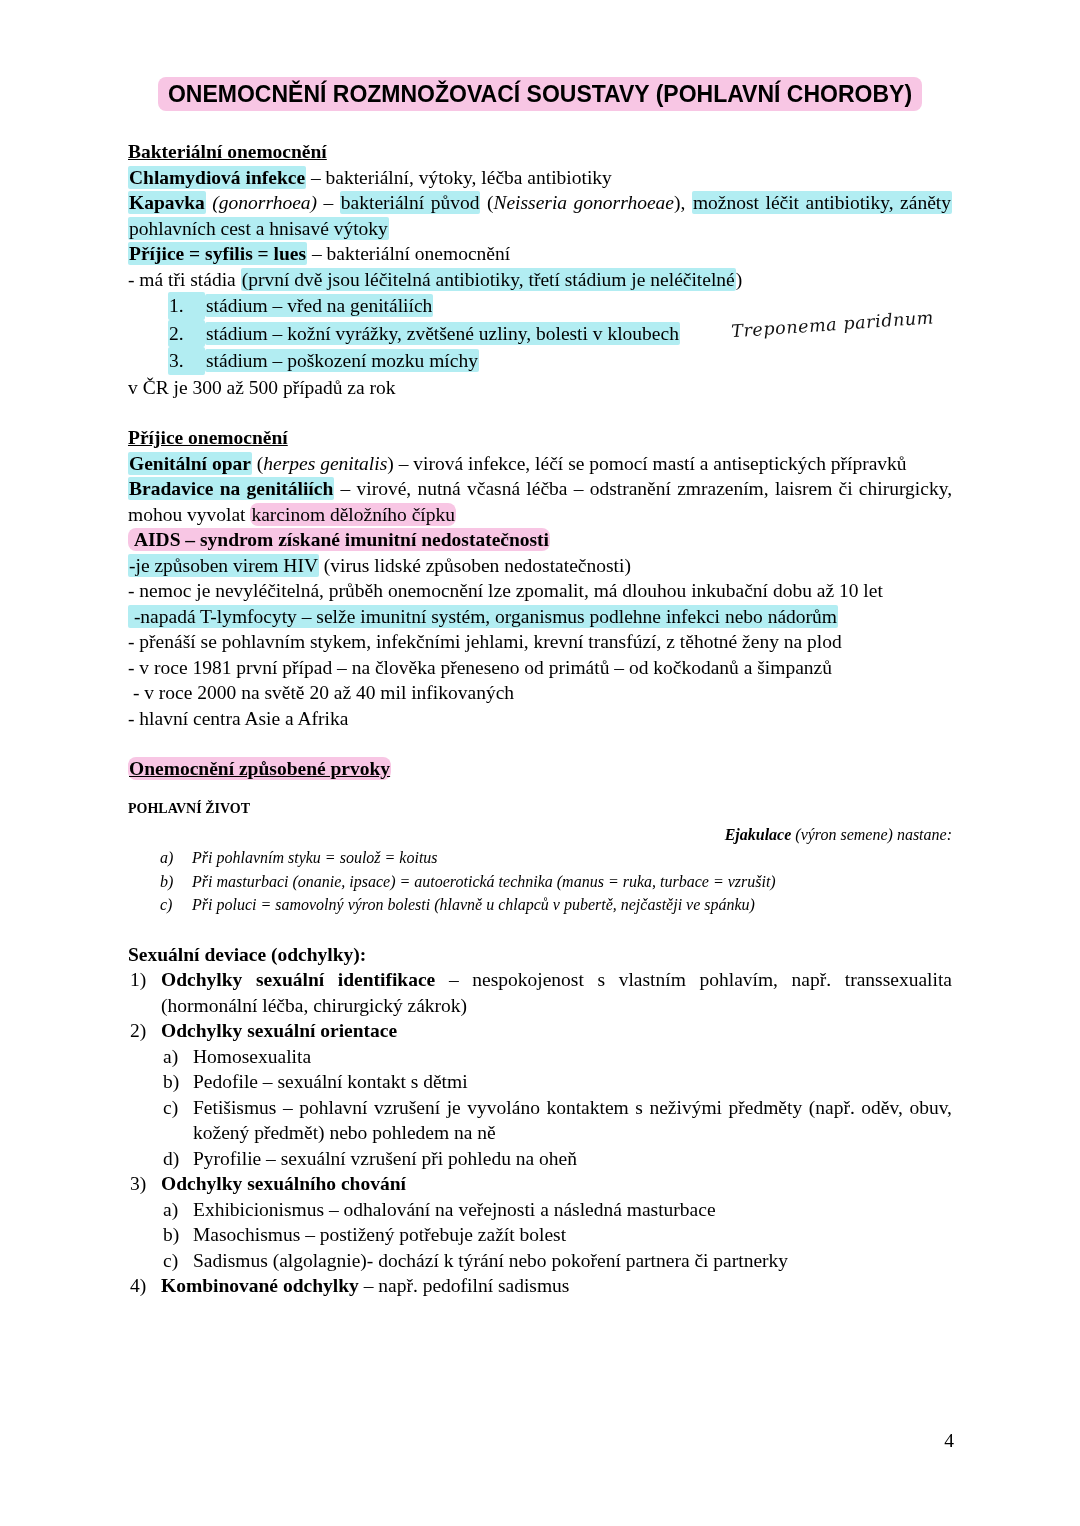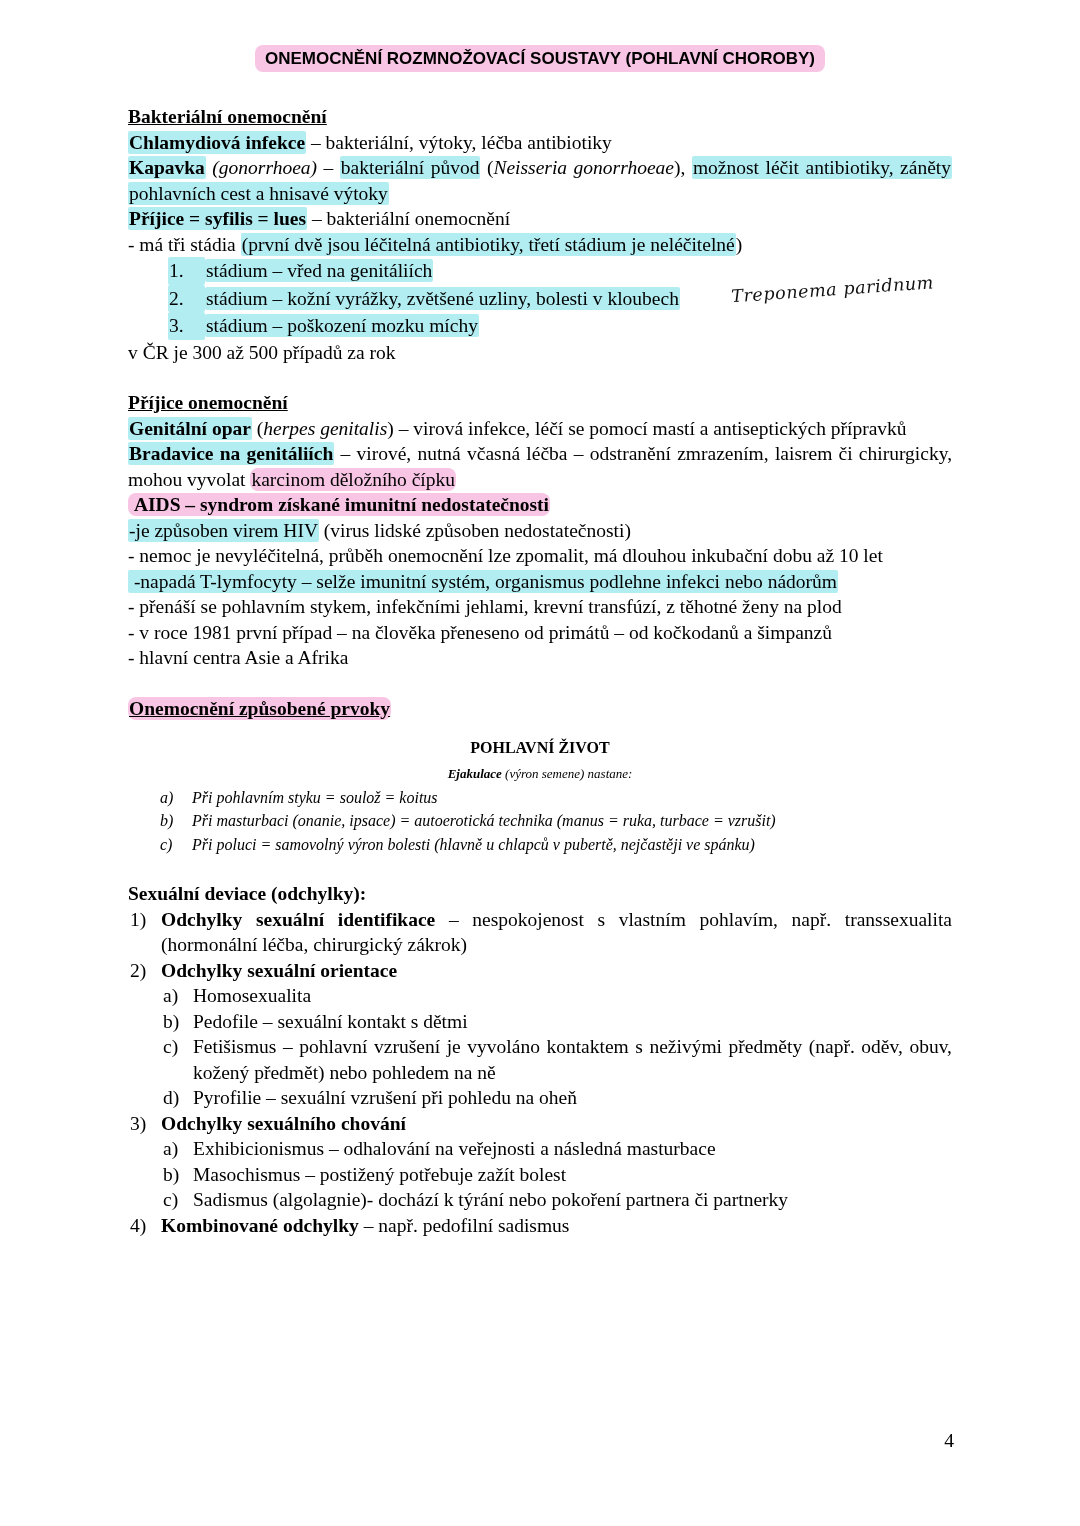--- a/index.html
+++ b/index.html
@@ -14,38 +14,38 @@
   .blk { position:relative; font-size:19.5px; line-height:25.5px; text-align:justify; }
   .bold { font-weight:bold; }
   .italic { font-style:italic; }
   .underline { text-decoration:underline; }
   .hl-c { background:var(--hl-cyan); border-radius:2px; padding:1px 1px;
           -webkit-box-decoration-break:clone; box-decoration-break:clone; }
   .hl-p { background:var(--hl-pink); border-radius:8px; padding:1px 1px;
           -webkit-box-decoration-break:clone; box-decoration-break:clone; }
 
   .k-title { text-align:center; font-family:"Liberation Sans","DejaVu Sans",sans-serif;
-             font-size:17px; line-height:30px; margin-bottom:30px; }
+             font-size:23px; line-height:30px; margin-bottom:30px;margin-top:35px; }
   .k-title .hl-p { padding:4px 10px; border-radius:8px; }
 
   .k-h1 { text-align:left; }
-  .k-h2 { font-size:16px; line-height:28px; text-align:center; }
+  .k-h2 { font-size:14px; line-height:28px; text-align:left; }
   .k-blank { height:25px; }
   .k-blank-sm { height:13px; }
 
   .k-li-num { margin-left:40px; padding-left:37px; text-indent:-37px; text-align:left; }
   .k-li-num .marker { display:inline-block; width:37px; text-indent:0; }
 
   .k-ol1 { margin-left:2px; padding-left:31px; text-indent:-31px; }
   .k-ol1 .marker { display:inline-block; width:31px; text-indent:0; }
 
   .k-ol2 { margin-left:35px; padding-left:30px; text-indent:-30px; }
   .k-ol2 .marker { display:inline-block; width:30px; text-indent:0; }
 
-  .k-it-head { font-size:13px; line-height:23.5px; text-align:center; font-style:italic; }
+  .k-it-head { font-size:16px; line-height:23.5px; text-align:right; font-style:italic; }
   .k-it-li { font-size:16px; line-height:23.5px; margin-left:32px; padding-left:32px;
              text-indent:-32px; text-align:left; font-style:italic; }
   .k-it-li .marker { display:inline-block; width:32px; text-indent:0; }
 
   .hw-note { position:absolute; left:600px; top:-9px; font-family:"DejaVu Serif",serif;
              font-style:italic; font-size:17.5px; letter-spacing:0.6px;
              transform:rotate(-4deg); white-space:nowrap; color:#111; background:none; }
 
   .page-number { position:absolute; right:126px; top:1430px; font-size:19.5px;
                  font-family:"Liberation Serif","DejaVu Serif",serif; color:#000; }
@@ -68,20 +68,21 @@
       <div class="blk k-blank"></div>
       <div class="blk k-h1"><span class="bold underline">Příjice onemocnění</span></div>
       <div class="blk k-p"><span class="bold hl-c">Genitální opar</span><span class=""> (</span><span class="italic">herpes genitalis</span><span class="">) – virová infekce, léčí se pomocí mastí a antiseptických přípravků</span></div>
       <div class="blk k-p"><span class="bold hl-c">Bradavice na genitáliích</span><span class=""> – virové, nutná včasná léčba – odstranění zmrazením, laisrem či chirurgicky, mohou vyvolat </span><span class="hl-p">karcinom děložního čípku</span></div>
       <div class="blk k-p"><span class="bold hl-p">&nbsp;AIDS – syndrom získané imunitní nedostatečnosti</span></div>
       <div class="blk k-p"><span class="hl-c">-je způsoben virem HIV</span><span class=""> (virus lidské způsoben nedostatečnosti)</span></div>
       <div class="blk k-p"><span class="">- nemoc je nevyléčitelná, průběh onemocnění lze zpomalit, má dlouhou inkubační dobu až 10 let</span></div>
       <div class="blk k-p"><span class="hl-c">&nbsp;-napadá T-lymfocyty – selže imunitní systém, organismus podlehne infekci nebo nádorům</span></div>
       <div class="blk k-p"><span class="">- přenáší se pohlavním stykem, infekčními jehlami, krevní transfúzí, z těhotné ženy na plod</span></div>
       <div class="blk k-p"><span class="">- v roce 1981 první případ – na člověka přeneseno od primátů – od kočkodanů a šimpanzů</span></div>
+      <div class="blk k-p"><span class="">&nbsp;- v roce 2000 na světě 20 až 40 mil infikovaných</span></div>
       <div class="blk k-p"><span class="">- hlavní centra Asie a Afrika</span></div>
       <div class="blk k-blank"></div>
       <div class="blk k-h1"><span class="bold underline hl-p">Onemocnění způsobené prvoky</span></div>
       <div class="blk k-blank-sm"></div>
       <div class="blk k-h2"><span class="bold">POHLAVNÍ ŽIVOT</span></div>
       <div class="blk k-it-head"><span class="bold italic">Ejakulace</span><span class="italic"> (výron semene) nastane:</span></div>
       <div class="blk k-it-li"><span class="marker">a)</span><span class="italic">Při pohlavním styku = soulož = koitus</span></div>
       <div class="blk k-it-li"><span class="marker">b)</span><span class="italic">Při masturbaci (onanie, ipsace) = autoerotická technika (manus = ruka, turbace = vzrušit)</span></div>
       <div class="blk k-it-li"><span class="marker">c)</span><span class="italic">Při poluci = samovolný výron bolesti (hlavně u chlapců v pubertě, nejčastěji ve spánku)</span></div>
       <div class="blk k-blank"></div>

